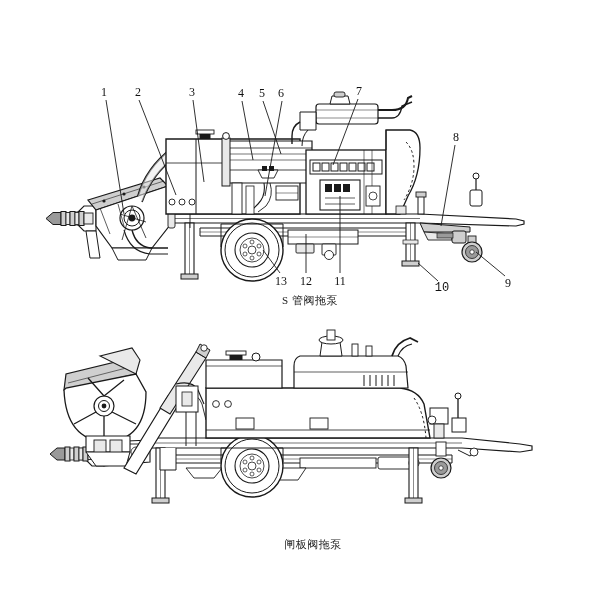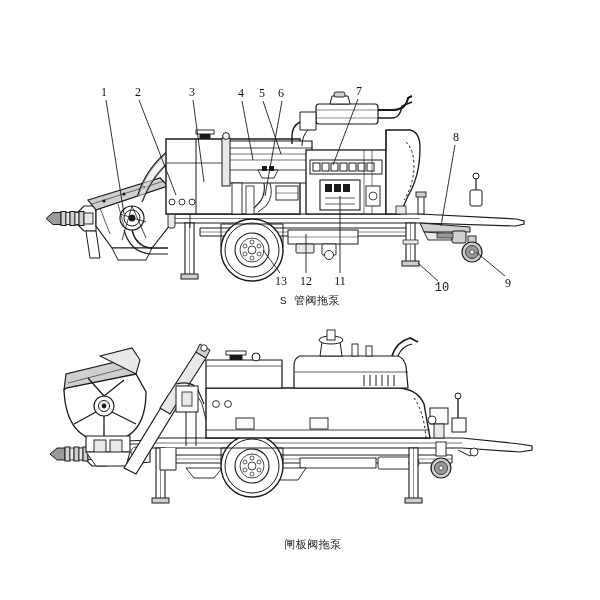--- a/index.html
+++ b/index.html
@@ -15,21 +15,21 @@
     position:absolute;
     font-family:"Liberation Serif", serif;
     font-size:12px;
     color:#111111;
     line-height:1;
     white-space:nowrap;
     transform:translate(-50%,-50%);
   }
   .caption{
     position:absolute;
-    font-family:Liberation Mono, monospace;
+    font-family:Liberation Serif, serif;
     font-size:11px;
     color:#1a1a1a;
     white-space:nowrap;
     transform:translate(-50%,-50%);
     letter-spacing:0.5px;
   }
 </style>
 </head>
 <body>
 

